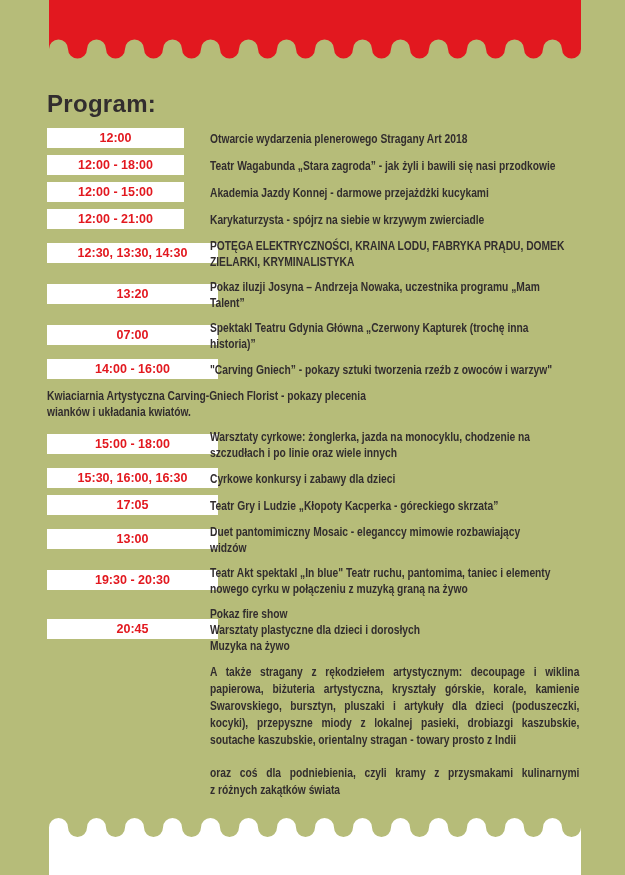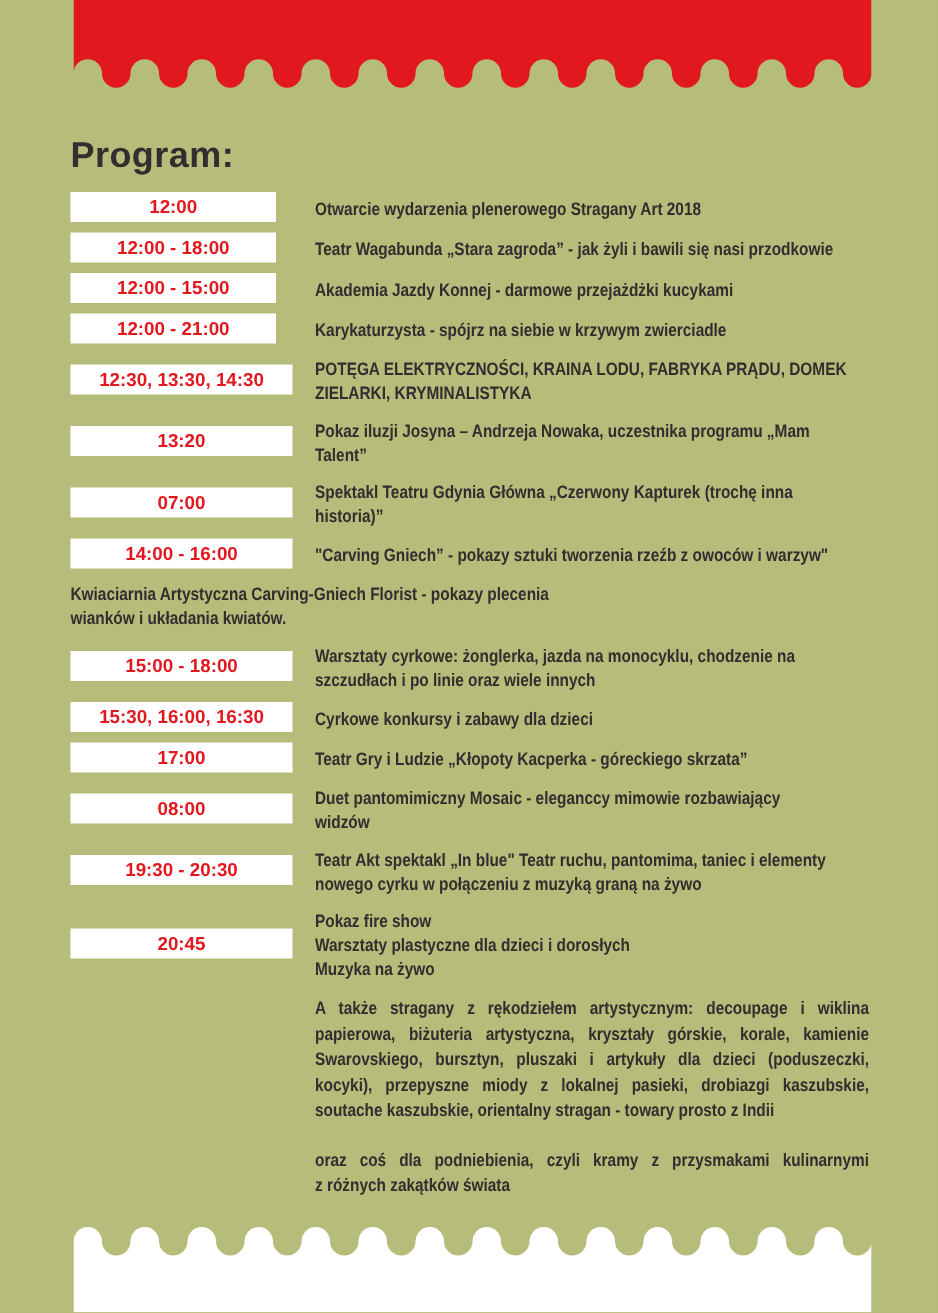--- a/index.html
+++ b/index.html
@@ -19,21 +19,21 @@
   }
   .content { position: absolute; left: 47px; top: 128px; width: 578px; }
   #schedule { display: flex; flex-direction: column; gap: 7px; }
   .row { display: flex; align-items: center; }
   .timecell { width: 163px; flex: none; }
   .timebox {
     width: 137px; height: 20px; background: var(--white, #ffffff);
     color: var(--red, #e2181f); font-size: 12.5px; line-height: 20px;
     text-align: center;
   }
-  .timebox.wide { width: 148px; }
+  .timebox.wide { width: 171px; }
   .desc {
     width: 432px; flex: none;
     transform: scaleX(0.855); transform-origin: 0 0;
     font-size: 12px; line-height: 16px; padding-top: 2px;
     white-space: pre-line; color: var(--dark, #322d2e);
   }
   #footer-paras {
     margin-left: 163px; margin-top: 10px; width: 432px;
     transform: scaleX(0.855); transform-origin: 0 0;
     font-size: 12px; line-height: 17px; color: var(--dark, #322d2e);
@@ -143,28 +143,28 @@
 
   <div class="row">
     <div class="timecell">
       <div class="timebox wide">15:30, 16:00, 16:30</div>
     </div>
     <div class="desc">Cyrkowe konkursy i zabawy dla dzieci</div>
   </div>
 
   <div class="row">
     <div class="timecell">
-      <div class="timebox wide">17:00</div>
+      <div class="timebox wide">17:05</div>
     </div>
     <div class="desc">Teatr Gry i Ludzie „Kłopoty Kacperka - góreckiego skrzata”</div>
   </div>
 
   <div class="row">
     <div class="timecell">
-      <div class="timebox wide">08:00</div>
+      <div class="timebox wide">13:00</div>
     </div>
     <div class="desc">Duet pantomimiczny Mosaic - eleganccy mimowie rozbawiający
 widzów</div>
   </div>
 
   <div class="row">
     <div class="timecell">
       <div class="timebox wide">19:30 - 20:30</div>
     </div>
     <div class="desc">Teatr Akt spektakl „In blue" Teatr ruchu, pantomima, taniec i elementy

